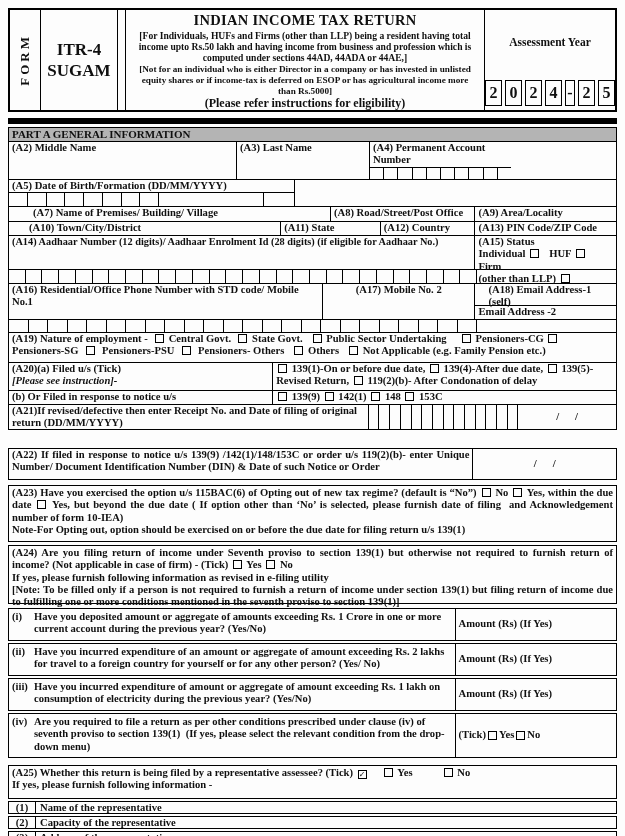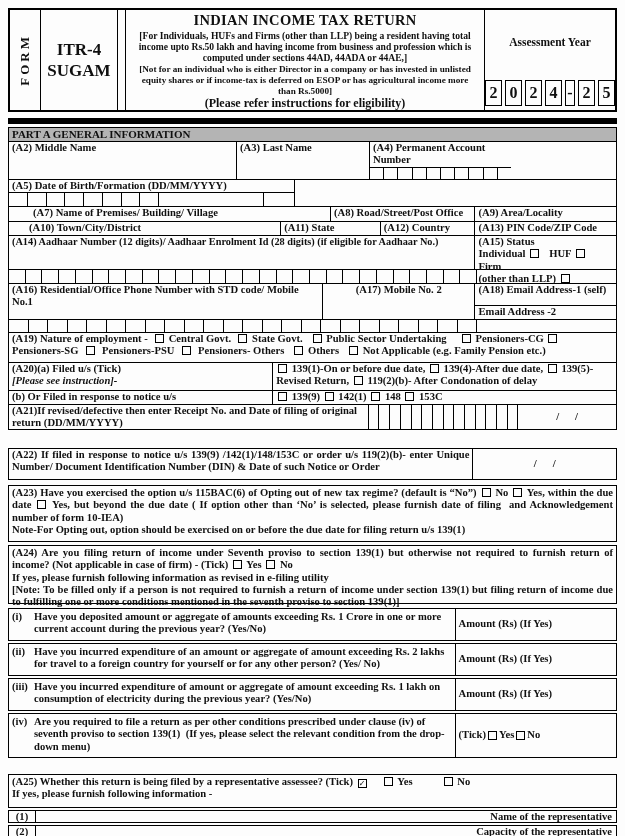--- a/index.html
+++ b/index.html
@@ -45,21 +45,21 @@
   .pancol .plbl{flex:1;padding:0 3px;}
   .pancol .cellrow{height:13px;border-top:1.6px solid #000;}
   
   .a5wrap{width:467px;box-sizing:border-box;}
   .a5lbl{width:286px;height:13px;border-right:1.6px solid #000;border-bottom:1.6px solid #000;padding:0 3px;box-sizing:border-box;}
   .a5cells{width:286px;height:14px;border-right:1.6px solid #000;display:flex;box-sizing:border-box;}
   .qrow .qnum{width:22px;flex:none;}
   .qrow{display:flex;}
   .reprow{display:flex;border:1.6px solid #000;margin-top:2px;height:13px;line-height:12px;box-sizing:border-box;}
   .repnum{width:26px;text-align:center;border-right:1.6px solid #000;flex:none;}
-  .replbl{padding:0 4px;flex:1;text-align:right;}
+  .replbl{padding:0 4px;flex:1;}
 </style>
 </head>
 <body>
 
 <div class="page">
 
   <div class="hdr">
     <div class="vformcol">
       <span class="vform">FORM</span>
     </div>
@@ -186,21 +186,21 @@
           <span class="cell"></span>
           <span class="cell"></span>
         </div>
       <div class="c" style="flex:1"></div>
     </div>
 
     <div class="row" style="height:36px">
       <div class="c" style="width:314px">(A16) Residential/Office Phone Number with STD code/ Mobile No.1</div>
       <div class="c" style="width:153px;text-align:center">(A17) Mobile No. 2</div>
       <div class="c" style="width:142px;padding:0">
-        <div style="height:21px;padding:0 3px;box-sizing:border-box">(A18) Email Address-1 (self)</div>
+        <div style="height:21px;padding:0 13px;box-sizing:border-box">(A18) Email Address-1 (self)</div>
         <div style="border-top:1.6px solid #000;padding:0 3px">Email Address -2</div>
       </div>
     </div>
 
     <div class="row" style="height:13px">
       <div class="cellrow c" style="width:467px;padding:0">
           <span class="cell"></span>
           <span class="cell"></span>
           <span class="cell"></span>
           <span class="cell"></span>
@@ -312,21 +312,21 @@
   </div>
 
   <div class="tbl row" style="height:45px;margin-top:2px">
     <div class="c qrow" style="width:447px;padding-top:2px">
       <span class="qnum">(iv)</span>
       <span>Are you required to file a return as per other conditions prescribed under clause (iv) of seventh proviso to section 139(1) &nbsp;(If yes, please select the relevant condition from the drop-down menu)</span>
     </div>
     <div class="c" style="width:162px;display:flex;align-items:center">(Tick) <span class="cb"></span> Yes <span class="cb"></span> No</div>
   </div>
 
-  <div class="tbl" style="margin-top:16px">
+  <div class="tbl" style="margin-top:7px">
     <div class="c" style="height:32px;padding:1px 3px">
       <div>(A25) Whether this return is being filed by a representative assessee? (Tick) <span class="cb checked">✓</span> &nbsp;&nbsp;&nbsp;&nbsp;<span class="cb"></span> Yes &nbsp;&nbsp;&nbsp;&nbsp;&nbsp;&nbsp;&nbsp;&nbsp;&nbsp;&nbsp;<span class="cb"></span> No</div>
       <div>If yes, please furnish following information -</div>
     </div>
   </div>
 
   <div class="reprow">
     <div class="repnum">(1)</div>
     <div class="replbl">Name of the representative</div>
   </div>

